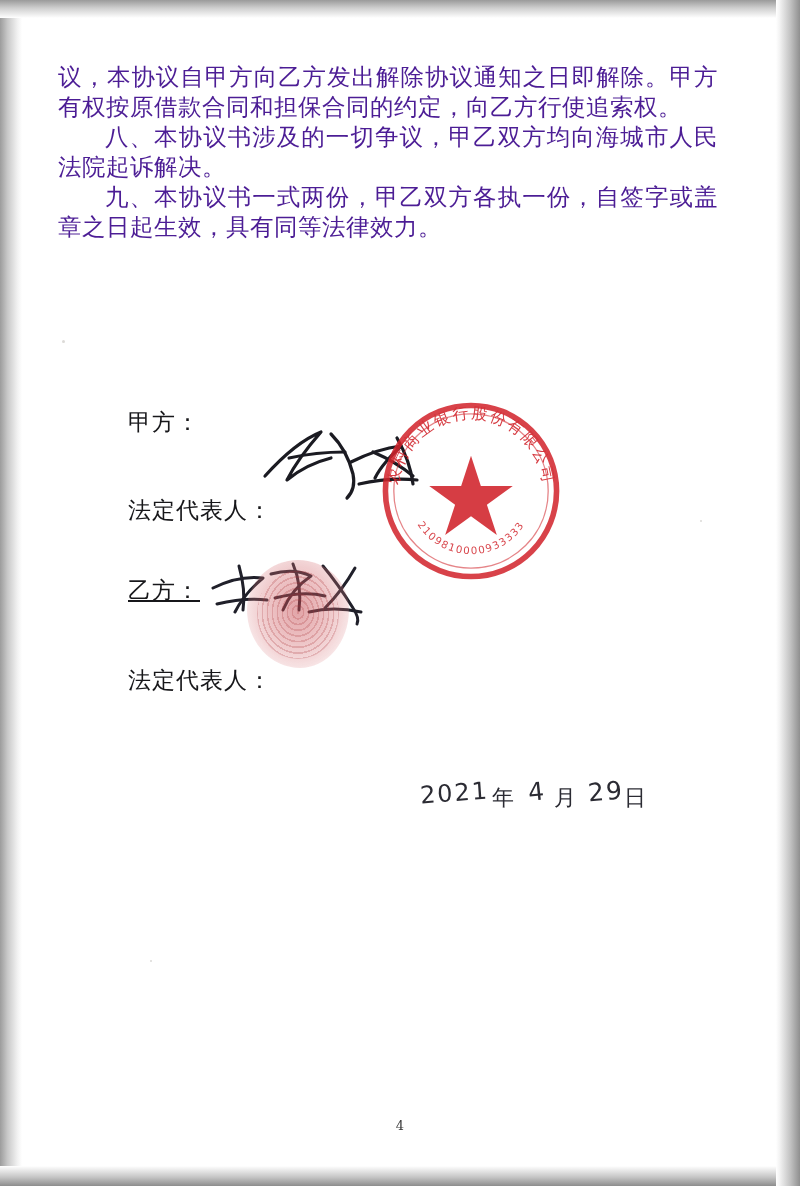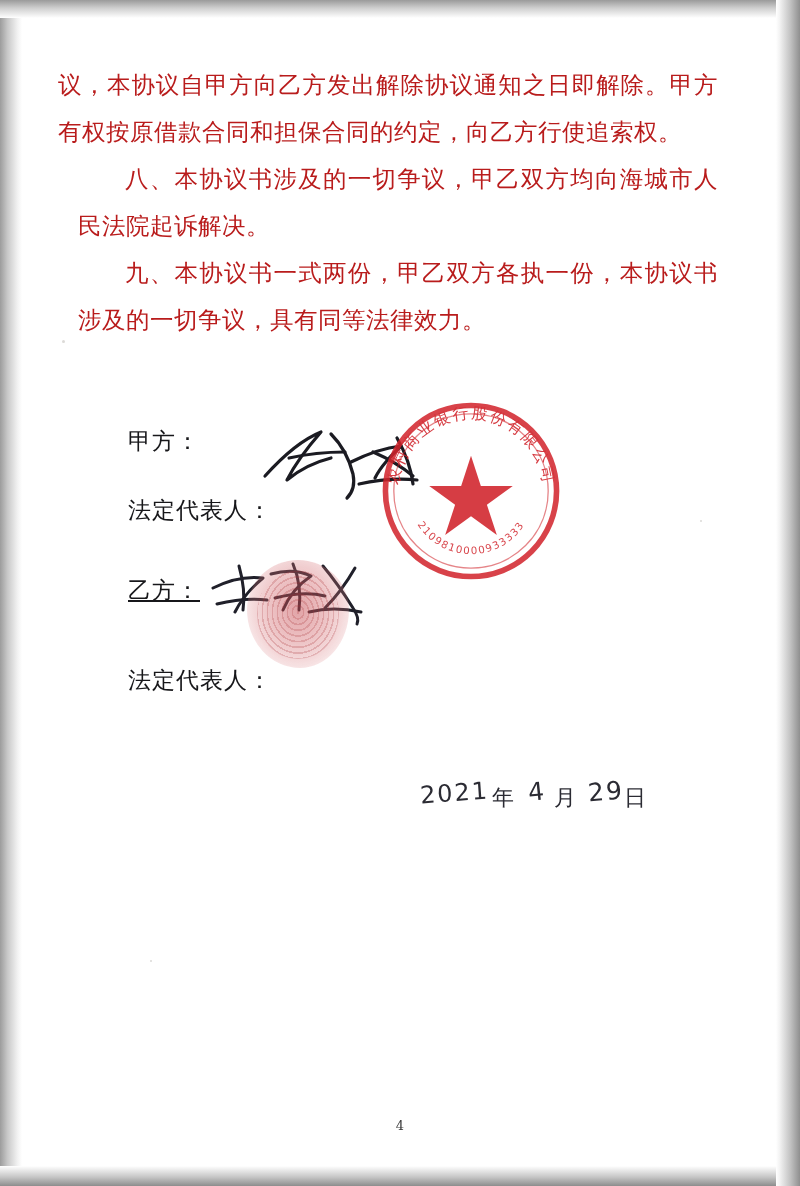--- a/index.html
+++ b/index.html
@@ -49,49 +49,48 @@
     width: 800px; height: 20px;
     background: linear-gradient(to top, #8d8d8d 0%, #c6c6c6 45%, #ffffff 100%);
   }
 
   .body-text {
     position: absolute;
     left: 58px;
     top: 62px;
     width: 660px;
     font-size: 23.5px;
-    line-height: 47px;
-    color: #b91c1c;
+    line-height: 30px;
+    color: #4c1d95;
     letter-spacing: 0.5px;
     text-align: justify;
   }
   .para {
     margin: 0 0 0 0;
     text-indent: 0;
   }
   .para.indent {
     text-indent: 2em;
-    margin-left: 20px;
   }
 
   .signatures {
     position: absolute;
     left: 128px;
     top: 405px;
     width: 600px;
     font-size: 23px;
     line-height: 26px;
     color: #17171a;
     letter-spacing: 1px;
   }
   .sig-line {
     position: absolute;
     white-space: nowrap;
   }
-  .sig-1 { top: 24px; left: 0; font-family: Liberation Serif, serif; }
+  .sig-1 { top: 4px; left: 0; }
   .sig-2 { top: 92px; left: 0; }
   .sig-3 { top: 172px; left: 0; text-decoration: underline; }
   .sig-4 { top: 262px; left: 0; }
 
   
   .handwriting {
     position: absolute;
     pointer-events: none;
   }
   .hw-party-a {
@@ -183,21 +182,21 @@
 </head>
 <body>
 
 <div class="page">
   <div class="edge-top"></div>
   <div class="edge-bottom"></div>
 
   <div class="body-text">
     <p class="para">议，本协议自甲方向乙方发出解除协议通知之日即解除。甲方有权按原借款合同和担保合同的约定，向乙方行使追索权。</p>
     <p class="para indent">八、本协议书涉及的一切争议，甲乙双方均向海城市人民法院起诉解决。</p>
-    <p class="para indent">九、本协议书一式两份，甲乙双方各执一份，本协议书涉及的一切争议，具有同等法律效力。</p>
+    <p class="para indent">九、本协议书一式两份，甲乙双方各执一份，自签字或盖章之日起生效，具有同等法律效力。</p>
   </div>
 
   <div class="signatures">
     <div class="sig-line sig-1">甲方：</div>
     <div class="sig-line sig-2">法定代表人：</div>
     <div class="sig-line sig-3">乙方：</div>
     <div class="sig-line sig-4">法定代表人：</div>
   </div>
 
   <svg class="handwriting hw-party-a" viewBox="0 0 200 90">

